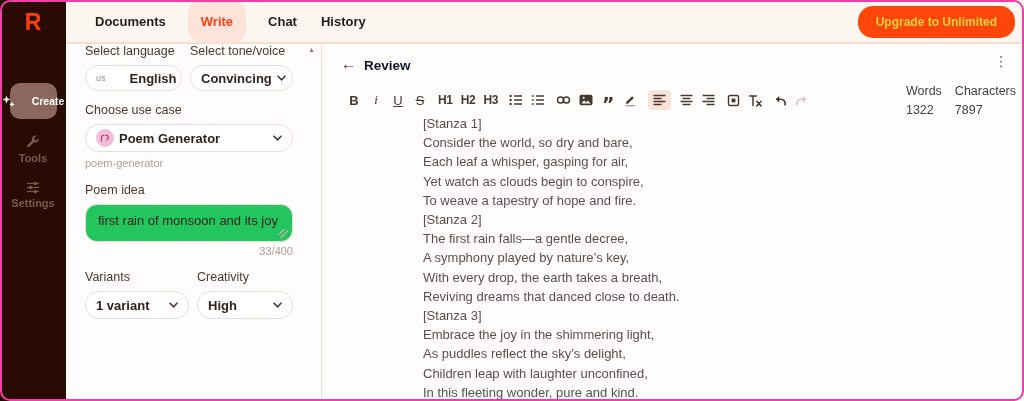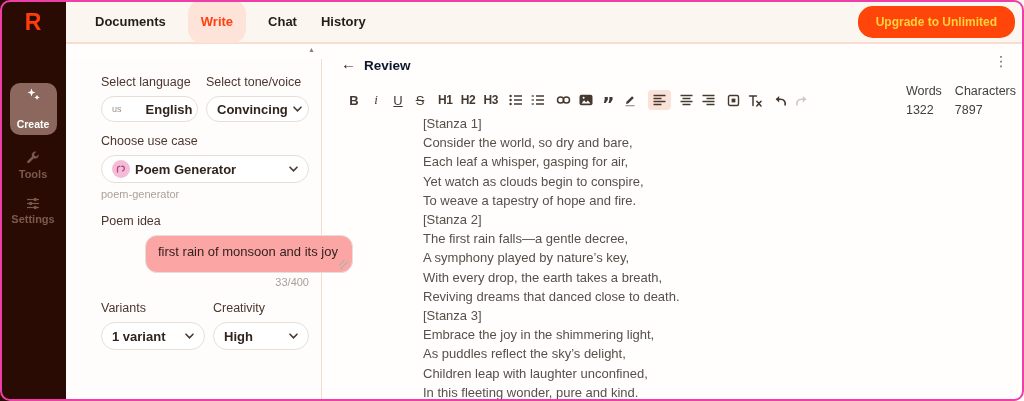--- a/index.html
+++ b/index.html
@@ -9,59 +9,59 @@
     background:#fffefd;
     font-family:"Liberation Sans", sans-serif;
     color:#32231d;
   }
   .edge-ring { position:absolute; inset:0; border:2px solid #ee3fa9; border-radius:10px; pointer-events:none; z-index:99; }
 
   
   .sidebar { position:absolute; left:0; top:0; width:66px; height:100%; background:#2a0b03; z-index:5; }
   .logo { height:44px; display:flex; align-items:center; justify-content:center;
           color:#ff3c0b; font-size:23px; font-weight:bold; cursor:pointer; }
-  .create-tile { margin:39px auto 0; width:47px; height:52px; background:#8b675d; border-radius:10px;
-          display:flex; flex-direction:column; align-items:center; justify-content:center; gap:17px;
+  .create-tile { margin:39px auto 0; width:47px; height:36px; background:#8b675d; border-radius:10px;
+          display:flex; flex-direction:row; align-items:center; justify-content:center; gap:17px;
           color:#ffffff; font-size:10.5px; font-weight:bold; cursor:pointer; }
   .side-item { display:flex; flex-direction:column; align-items:center; gap:3px;
           color:#7b5a4e; font-size:11px; font-weight:bold; cursor:pointer; }
   .side-item.tools { margin-top:16px; }
   .side-item.settings { margin-top:17px; }
 
   
   .topbar { position:absolute; left:66px; right:0; top:0; height:44px; background:#fcf6f0;
           border-bottom:2px solid #f8ddd0; display:flex; align-items:center; z-index:4; }
   .nav { display:flex; align-items:center; gap:20px; margin-left:27px;
           font-size:13px; font-weight:bold; color:#241d1b; }
   .nav-item { cursor:pointer; padding:6px 2px; }
   .nav-item.active { background:#fde3d8; color:#ff4110; border-radius:14px; padding:14px 13px; }
   .upgrade-btn { position:absolute; right:9px; top:6px; height:30px; border-radius:15px;
           background:#ff450a; color:#ffd23c; font-size:12px; font-weight:bold;
           display:flex; align-items:center; padding:16px 18px; cursor:pointer; }
 
   
-  .form-panel { position:absolute; left:66px; top:59px; bottom:0; width:256px;
-          background:#fffdfb; border-right:1px solid #f5dcd1; padding:16px 28px 0 35px; z-index:3; }
+  .form-panel { position:absolute; left:66px; top:28px; bottom:0; width:256px;
+          background:#fffdfb; border-right:1px solid #f5dcd1; padding:16px 28px 0 19px; z-index:3; }
   .field-row { display:flex; gap:8px; }
   .f-label { font-size:12.5px; color:#4c362e; margin-bottom:7px; }
   .pill { height:26px; border:1px solid #e8ded8; border-radius:14px; background:#fff;
           display:flex; align-items:center; padding:0 10px; gap:5px;
           font-size:13px; font-weight:bold; color:#32231d; cursor:pointer; }
   .pill .chev { margin-left:auto; display:flex; }
   .pill.tall { height:28px; border-radius:15px; }
   .w-lang{ width:97px;gap:24px; } .w-tone{ width:103px; } .w-full{ width:208px; }
   .w-var{ width:104px; } .w-cre{ width:96px; }
   .badge-us { font-size:9px; color:#9c8f88; font-weight:normal; }
   .usecase-icon { width:18px; height:18px; border-radius:50%; background:#f4bcd7;
           display:flex; align-items:center; justify-content:center; flex:0 0 auto; }
   .slug { font-size:11px; color:#aaa09a; margin-top:5px; }
   .mt12 { margin-top:12px; } .mt14 { margin-top:14px; } .mt13 { margin-top:13px; }
   .idea-box { position:relative; margin-top:2px; height:38px; border:1px solid #e8ded8;
-          border-radius:12px; background:#fca5a5; padding:8px 12px; font-size:13px; color:#32231d;
-          width:208px; overflow:hidden; white-space:nowrap; cursor:text;margin-left:44px; }
+          border-radius:12px; background:#22c55e; padding:8px 12px; font-size:13px; color:#32231d;
+          width:208px; overflow:hidden; white-space:nowrap; cursor:text; }
   .resize-handle { position:absolute; right:4px; bottom:3px; width:9px; height:9px;
           background:linear-gradient(135deg, transparent 0 3px, #b9b0aa 3px 4.4px,
             transparent 4.4px 7px, #b9b0aa 7px 8.4px, transparent 8.4px); }
   .counter { width:208px; text-align:right; font-size:11px; color:#aaa09a; margin-top:3px; }
   .scroll-up { position:absolute; left:308px; top:46px; font-size:7px; color:#8a817c; z-index:6; cursor:pointer; }
 
   
   .editor { position:absolute; left:323px; right:0; top:44px; bottom:0; background:#fffefd; }
   .back-arrow { position:absolute; left:18px; top:11px; font-size:15px; color:#2b1c15; cursor:pointer; }
   .editor-title { position:absolute; left:41px; top:14px; font-weight:bold; font-size:13.5px; color:#0f172a; }

